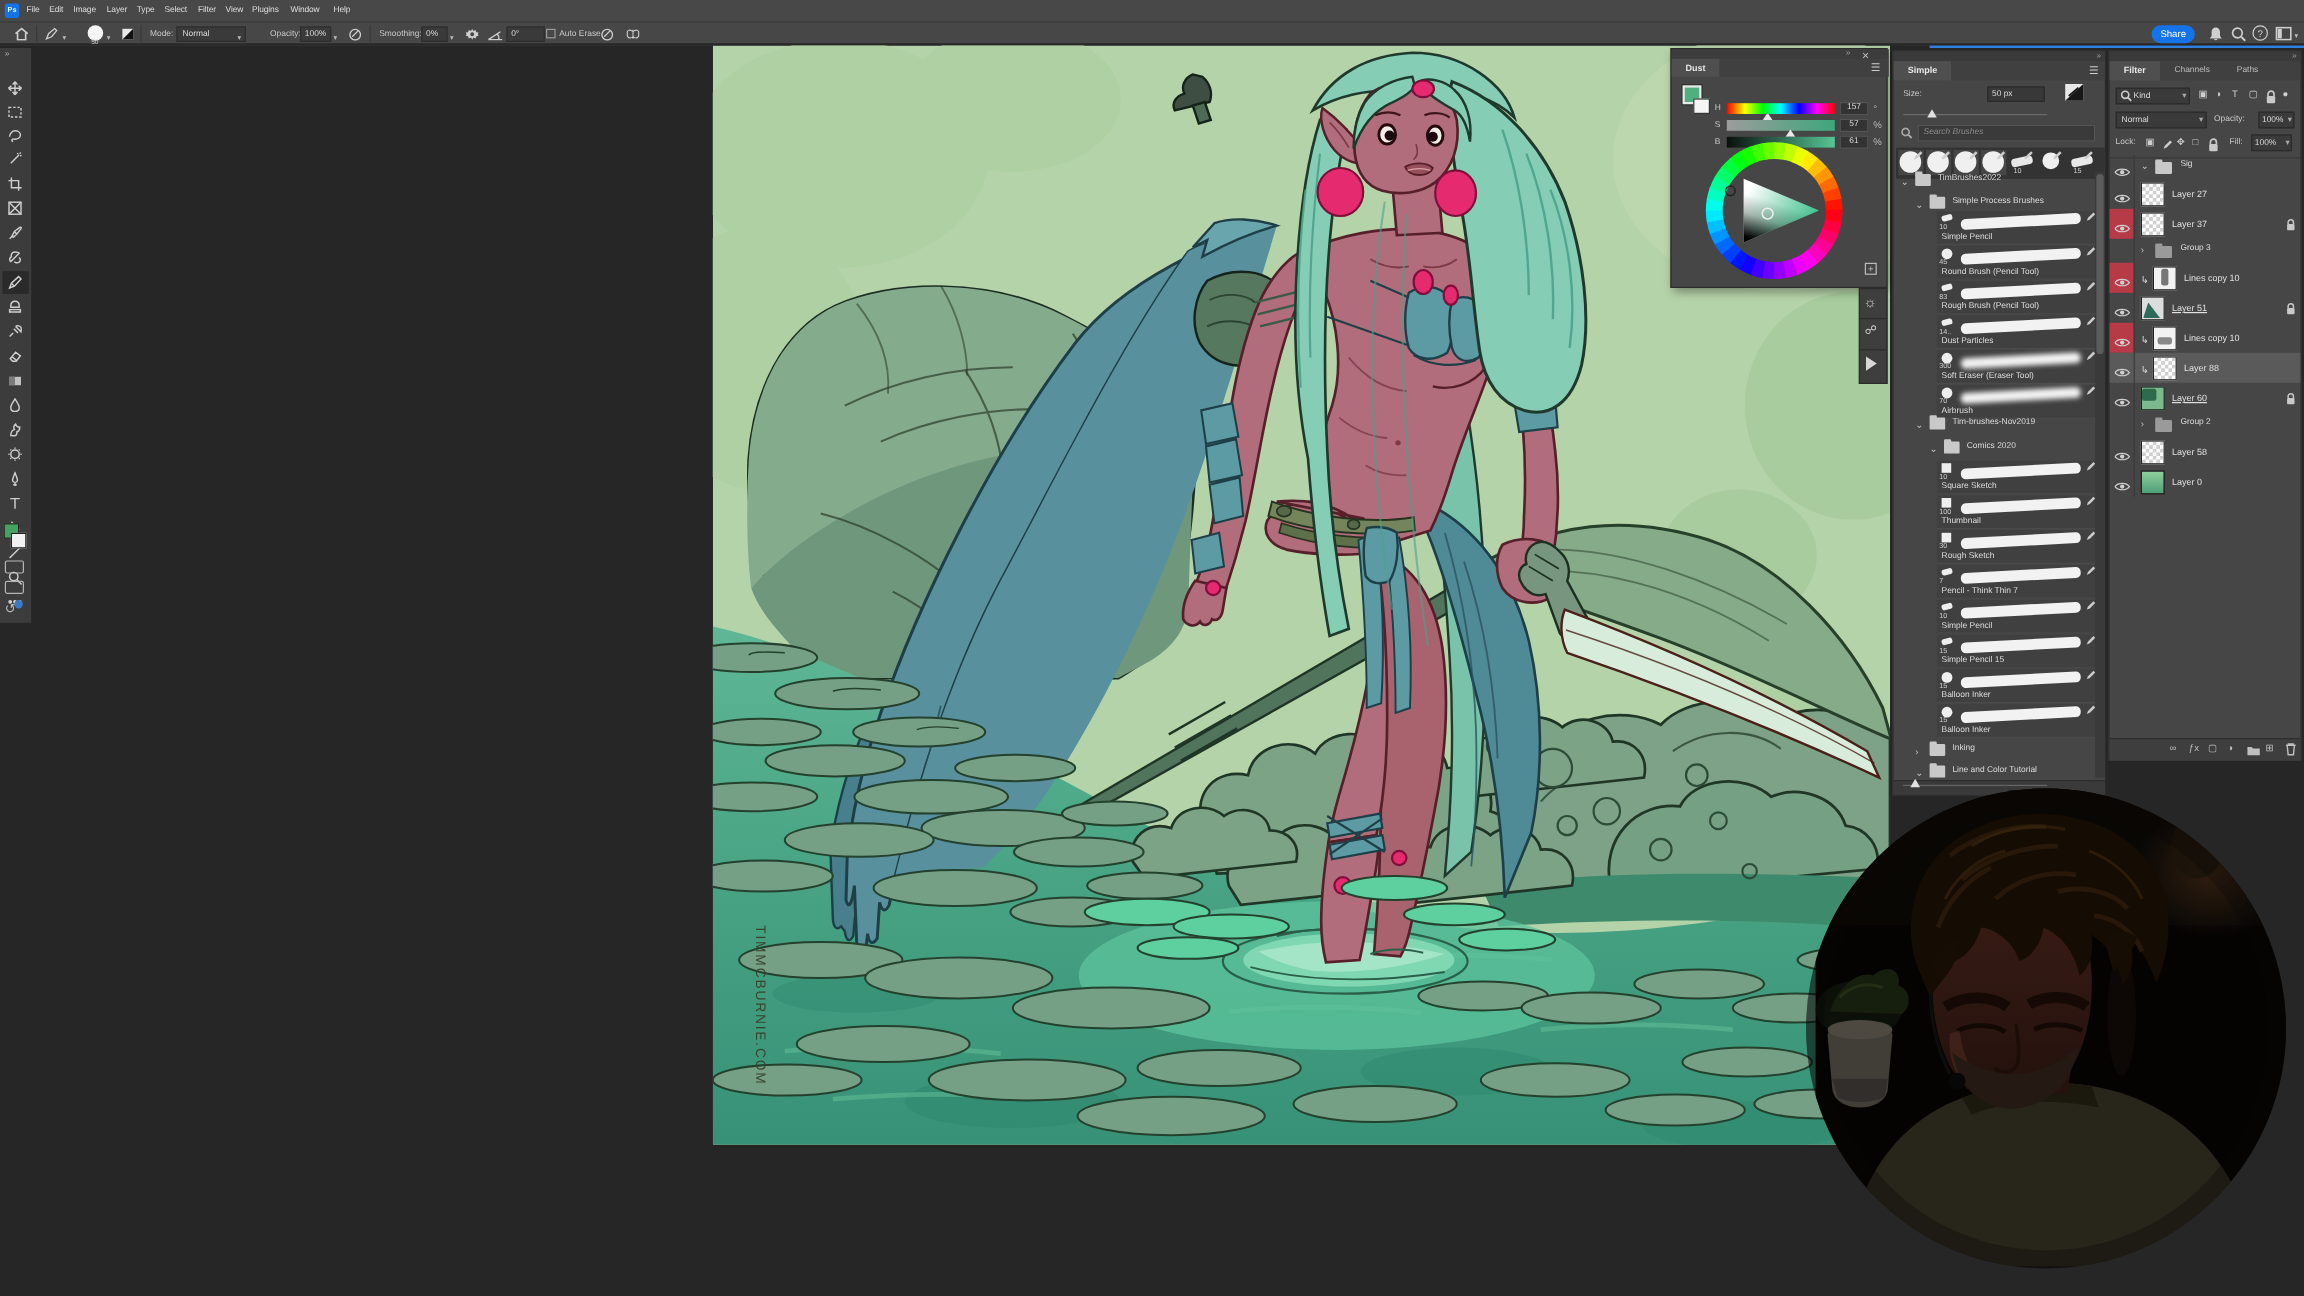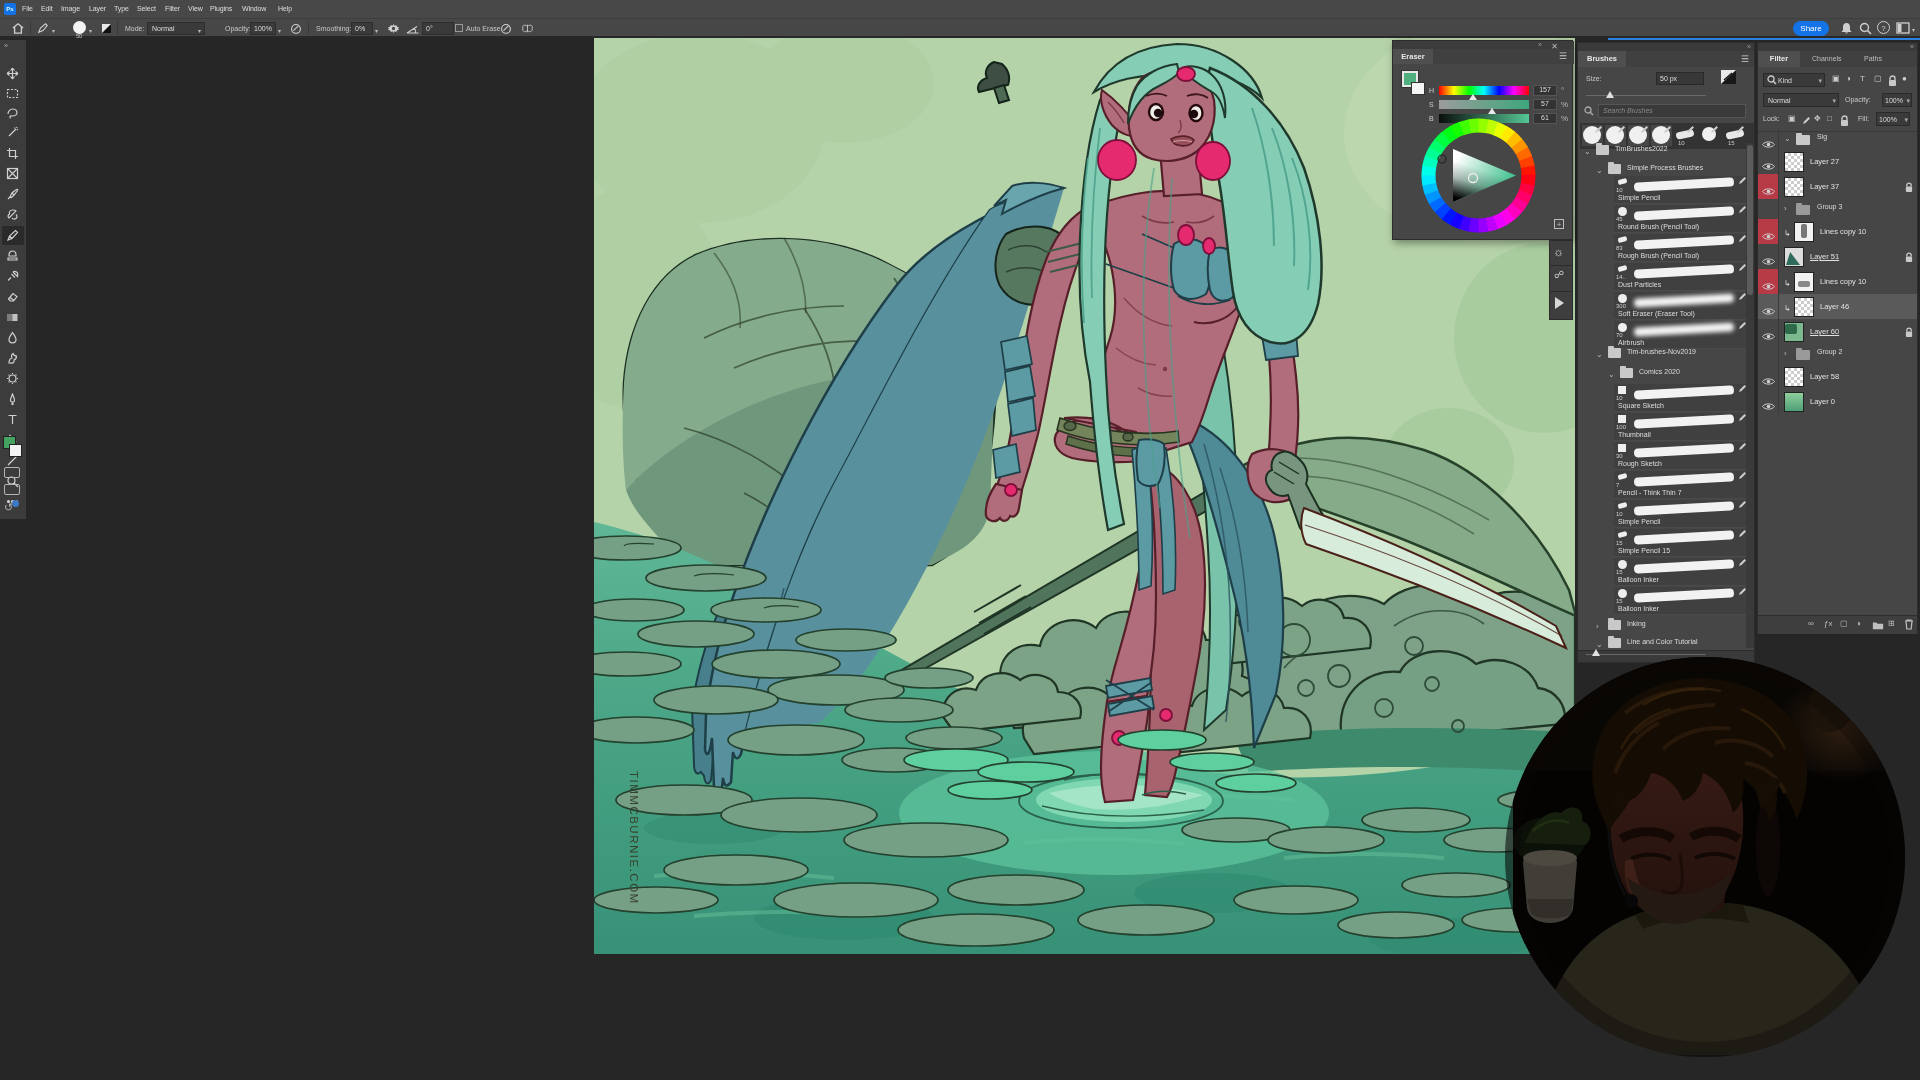--- a/index.html
+++ b/index.html
@@ -479,21 +479,21 @@
         <ellipse cx="662" cy="745" rx="40" ry="9"></ellipse>
 </g>
 <path d="M30 508 Q32 504 60 506 M100 538 Q112 534 140 537 M170 570 Q182 566 205 569" stroke="#24412e" stroke-width="1.2" fill="none"></path>
 
 <text x="33" y="730" fill="#38432d" font-size="11.5" font-family="Liberation Sans, sans-serif" letter-spacing="1.5" transform="rotate(90 33 733)">TIMMCBURNIE.COM</text>
 </svg>
 <div class="abs" style="left:1392px;top:40px;width:181px;height:200px;background:#464646;border:1px solid #2c2c2c;box-shadow:2px 3px 8px rgba(0,0,0,.4)">
       <div class="abs" style="left:0;top:0;width:181px;height:8px;background:#3c3c3c"></div>
       <div class="abs" style="right:14px;top:1px;color:#bbb;font-size:8px">✕</div>
       <div class="abs" style="right:30px;top:0px;color:#999;font-size:7px">»</div>
-      <div class="abs" style="left:0;top:8px;width:40px;height:15px;background:#4f4f4f;color:#e8e8e8;font-size:7.5px;font-weight:bold;text-align:center;line-height:15px">Eraser</div>
+      <div class="abs" style="left:0;top:8px;width:40px;height:15px;background:#4f4f4f;color:#e8e8e8;font-size:7.5px;font-weight:bold;text-align:center;line-height:15px">Dust</div>
       <div class="abs" style="left:40px;top:8px;width:141px;height:15px;background:#404040"></div>
       <div class="abs" style="right:5px;top:10px;color:#ccc;font-size:9px">☰</div>
       <div class="abs" style="left:9px;top:30px;width:16px;height:16px;background:#4faf7e;border:2px solid #e8e8e8;outline:1px solid #333"></div>
       <div class="abs" style="left:18px;top:41px;width:14px;height:13px;background:#f5f5f5;border:1px solid #333"></div>
       <div class="abs" style="left:36px;top:46px;color:#ccc;font-size:7px">H</div>
       <div class="abs" style="left:46px;top:45px;width:90px;height:9px;background:linear-gradient(to right,#f00,#ff0,#0f0,#0ff,#00f,#f0f,#f00)"></div>
       <div class="abs" style="left:76px;top:53px;width:0;height:0;border-left:4px solid transparent;border-right:4px solid transparent;border-bottom:6px solid #e8e8e8"></div>
       <div class="abs" style="left:140px;top:44px;width:24px;height:11px;background:#333;border:1px solid #555;color:#ddd;font-size:7px;text-align:center">157</div>
       <div class="abs" style="left:168px;top:45px;color:#bbb;font-size:8px">°</div>
       <div class="abs" style="left:36px;top:60px;color:#ccc;font-size:7px">S</div>
@@ -564,21 +564,21 @@
     <div class="abs" style="left:1549px;top:240px;width:24px;height:80px;background:#3e3e3e;border:1px solid #2c2c2c">
       <div class="abs" style="left:3px;top:4px;color:#cfcfcf;font-size:12px">☼</div>
       <div class="abs" style="left:0;top:24px;width:22px;height:1px;background:#2c2c2c"></div>
       <div class="abs" style="left:4px;top:28px;color:#cfcfcf;font-size:10px">☍</div>
       <div class="abs" style="left:0;top:50px;width:22px;height:1px;background:#2c2c2c"></div>
       <div class="abs" style="left:5px;top:56px;width:0;height:0;border-top:6px solid transparent;border-bottom:6px solid transparent;border-left:9px solid #d8d8d8"></div>
     </div>
     <div class="abs" style="left:1577px;top:42px;width:178px;height:621px;background:#464646;border:1px solid #2c2c2c">
       <div class="abs" style="left:0;top:0;width:176px;height:8px;background:#3a3a3a"></div>
       <div class="abs" style="right:3px;top:0px;color:#999;font-size:7px">»</div>
-      <div class="abs" style="left:0;top:8px;width:48px;height:16px;background:#4f4f4f;color:#e8e8e8;font-size:7.5px;font-weight:bold;text-align:center;line-height:16px">Brushes</div>
+      <div class="abs" style="left:0;top:8px;width:48px;height:16px;background:#4f4f4f;color:#e8e8e8;font-size:7.5px;font-weight:bold;text-align:center;line-height:16px">Simple</div>
       <div class="abs" style="left:48px;top:8px;width:128px;height:16px;background:#404040"></div>
       <div class="abs" style="right:5px;top:11px;color:#ccc;font-size:9px">☰</div>
       <div class="abs" style="left:8px;top:32px;color:#c9c9c9;font-size:7px">Size:</div>
       <div class="abs" style="left:78px;top:29px;width:48px;height:13px;background:#383838;border:1px solid #2a2a2a;color:#ddd;font-size:7px;padding:2px 3px">50 px</div>
       <svg class="abs" style="left:142px;top:26px" width="17" height="16">
         <rect x="1" y="1" width="15" height="14" fill="#e8e8e8"></rect>
         <path d="M1 15 L16 1 L16 15 Z" fill="#181818"></path>
         <path d="M4 11 L12 4" stroke="#181818" stroke-width="1.5"></path>
       </svg>
       <div class="abs" style="left:8px;top:52px;width:120px;height:1px;background:#6a6a6a"></div>
@@ -869,21 +869,21 @@
       <div class="abs" style="left:40px;top:238px;width:12px;height:6px;background:#888;border-radius:2px"></div>
       <div class="abs" style="left:62px;top:234px;color:#e0e0e0;font-size:7.5px;">Lines copy 10</div>
       <div class="abs" style="left:0;top:251px;width:159px;height:25px;background:#5a5a5a"></div>
       <div class="abs" style="left:20px;top:251px;width:1px;height:25px;background:#3a3a3a"></div>
       <div class="abs" style="left:4px;top:259px"><svg width="13" height="9" viewBox="0 0 13 9">
           <path d="M0.5 4.5 C3 1 10 1 12.5 4.5 C10 8 3 8 0.5 4.5 Z" fill="none" stroke="#cfcfcf" stroke-width="1"></path>
           <circle cx="6.5" cy="4.5" r="1.8" fill="#cfcfcf"></circle>
         </svg></div>
       <div class="abs" style="left:26px;top:261px;color:#ddd;font-size:8px">↳</div>
       <div class="abs" style="left:36px;top:254px;width:20px;height:20px;background:#fff;background-image:linear-gradient(45deg,#ccc 25%,transparent 25%,transparent 75%,#ccc 75%),linear-gradient(45deg,#ccc 25%,transparent 25%,transparent 75%,#ccc 75%);background-size:6px 6px;background-position:0 0,3px 3px;border:1px solid #222"></div>
-      <div class="abs" style="left:62px;top:259px;color:#e0e0e0;font-size:7.5px;">Layer 46</div>
+      <div class="abs" style="left:62px;top:259px;color:#e0e0e0;font-size:7.5px;">Layer 88</div>
       <div class="abs" style="left:20px;top:276px;width:1px;height:25px;background:#3a3a3a"></div>
       <div class="abs" style="left:4px;top:284px"><svg width="13" height="9" viewBox="0 0 13 9">
           <path d="M0.5 4.5 C3 1 10 1 12.5 4.5 C10 8 3 8 0.5 4.5 Z" fill="none" stroke="#cfcfcf" stroke-width="1"></path>
           <circle cx="6.5" cy="4.5" r="1.8" fill="#cfcfcf"></circle>
         </svg></div>
       <div class="abs" style="left:26px;top:279px;width:20px;height:20px;background:#7db98f;border:1px solid #222"></div>
       <div class="abs" style="left:27px;top:281px;width:12px;height:10px;background:#2e6b4a;border-radius:2px"></div>
       <div class="abs" style="left:52px;top:284px;color:#e0e0e0;font-size:7.5px;text-decoration:underline;">Layer 60</div>
       <svg class="abs" style="left:147px;top:284px" width="8" height="11" viewBox="0 0 9 12">
         <path d="M2 5 V3.5 A2.5 2.5 0 0 1 7 3.5 V5" fill="none" stroke="#c9c9c9" stroke-width="1.4"></path>

